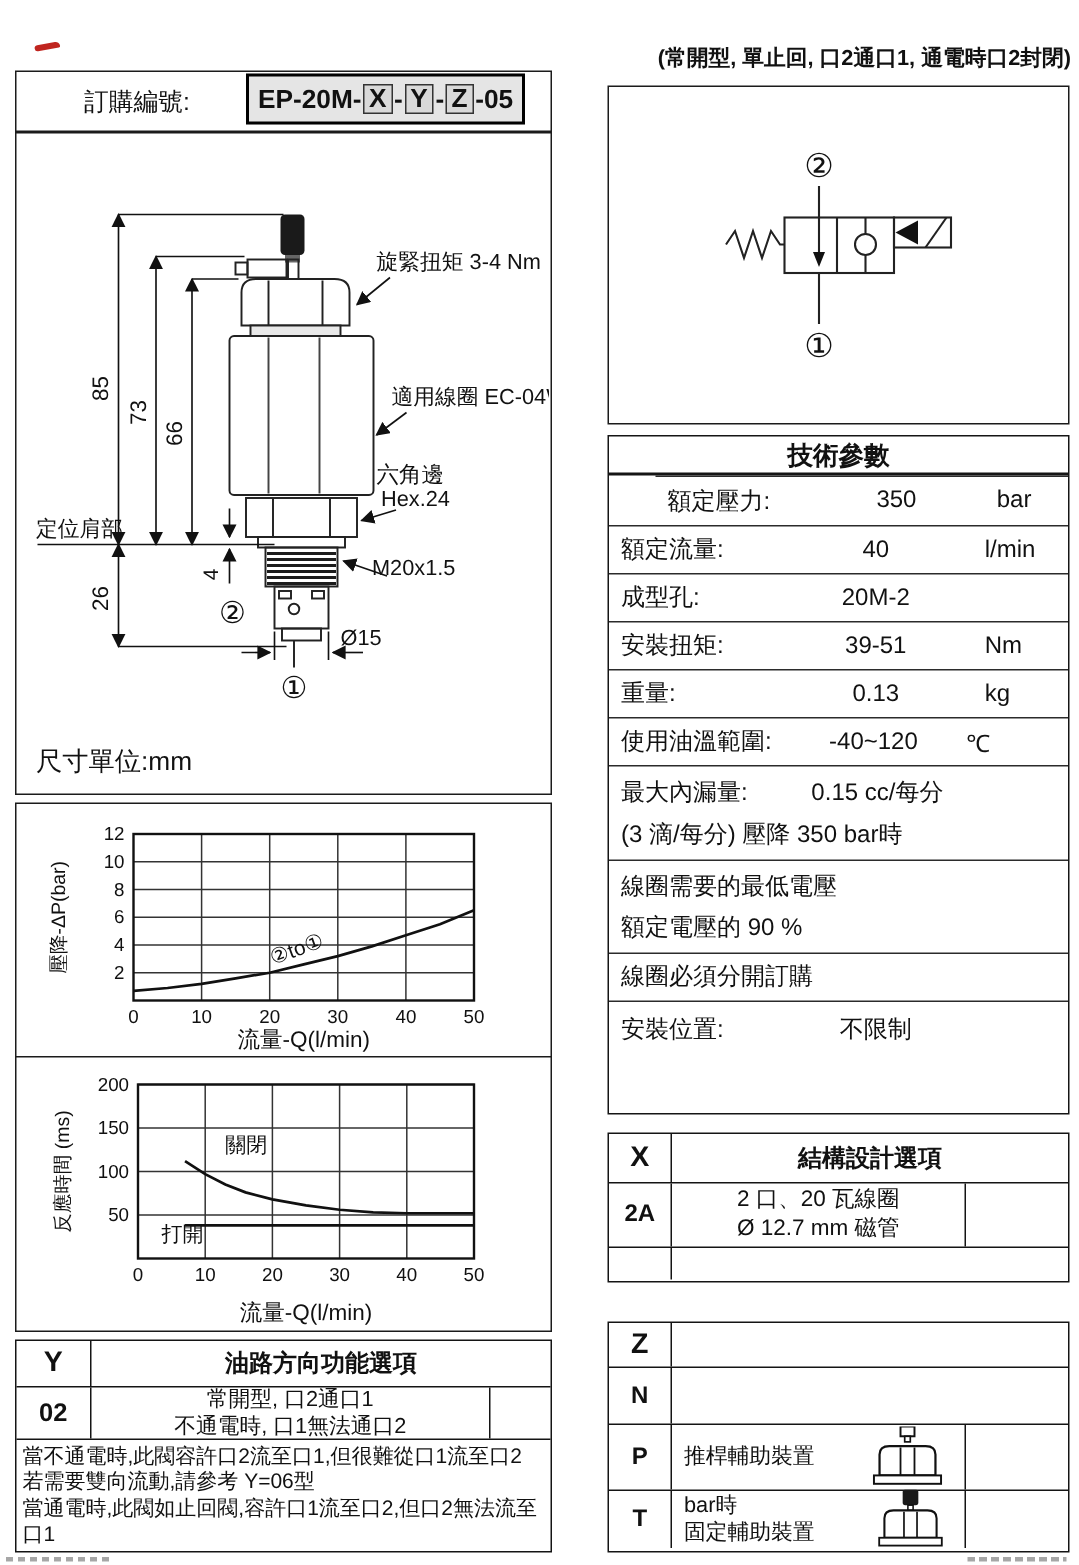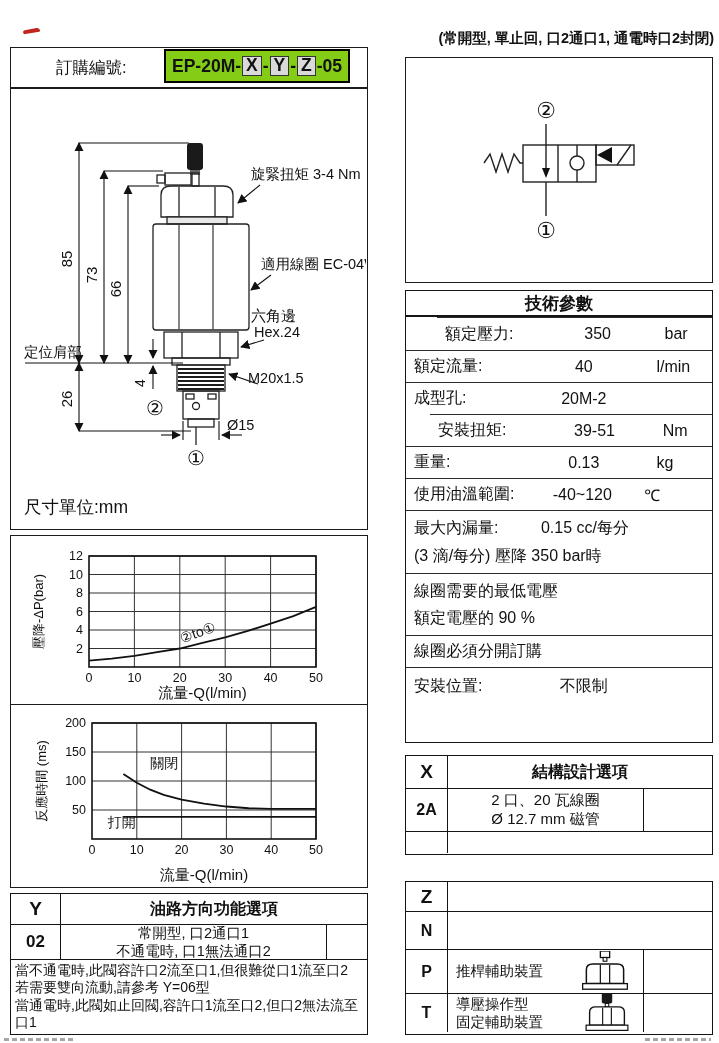--- a/index.html
+++ b/index.html
@@ -13,21 +13,21 @@
   .title{position:absolute;top:2px;right:4px;font-size:23px;font-weight:bold;white-space:nowrap;}
   .subtitle{position:absolute;top:29px;right:5px;font-size:14.5px;font-weight:bold;white-space:nowrap;}
   .red-mark{position:absolute;left:23px;top:29px;width:17px;height:4px;background:#c0251f;
             transform:rotate(-10deg);border-radius:2px 3px 1px 2px;}
 
   
   .order-box{left:10px;top:47px;width:358px;height:41px;}
   .order-label{position:absolute;left:45px;top:9px;font-size:16.5px;}
   .order-inner{position:absolute;left:153px;top:1px;height:34px;border:2.6px solid #000;
                box-sizing:border-box;display:flex;align-items:center;padding:0 6px;
-               font-weight:bold;font-size:17.5px;white-space:nowrap;background:#84cc16;}
+               font-weight:bold;font-size:17.5px;white-space:nowrap;background:#e5e5e5;}
   .code-letter{background:#d9d9d9;border:1.2px solid #333;padding:0 3px;margin:0 1px;line-height:1.02;display:inline-block;}
 
   
   .drawing-box{left:10px;top:88px;width:358px;height:442px;}
   .symbol-box{left:405px;top:57px;width:308px;height:226px;}
 
   
   .tech-table{left:405px;top:290px;width:308px;height:453px;border:1.8px solid #151515;
               box-sizing:border-box;font-size:16px;}
   .tech-hd{height:26px;display:flex;align-items:center;justify-content:center;
@@ -206,21 +206,21 @@
     <div class="tech-row" style="height:32px;">
       <span class="lab">額定流量:</span>
       <span class="val">40</span>
       <span class="unit">l/min</span>
     </div>
     <div class="tech-row" style="height:32px;">
       <span class="lab">成型孔:</span>
       <span class="val">20M-2</span>
       <span class="unit"></span>
     </div>
-    <div class="tech-row" style="height:32px;margin-left:24px;">
+    <div class="tech-row" style="height:32px;">
       <span class="lab">安裝扭矩:</span>
       <span class="val">39-51</span>
       <span class="unit">Nm</span>
     </div>
     <div class="tech-row" style="height:32px;">
       <span class="lab">重量:</span>
       <span class="val">0.13</span>
       <span class="unit">kg</span>
     </div>
     <div class="tech-row" style="height:32px;">
@@ -373,21 +373,21 @@
             <rect x="8" y="35" width="48" height="6" fill="#fff" stroke="#111" stroke-width="1.4"></rect>
           </svg>
         </div>
       </div>
       <div class="opt-right" style="width:68px;"></div>
     </div>
     <div class="opt-row last" style="height:38px;">
       <div class="opt-code" style="width:42px;font-size:16px;">T</div>
       <div class="opt-main lefty">
         <div class="zlabel">
-          <div>導壓操作型</div>
+          <div>bar時</div>
           <div>固定輔助裝置</div>
         </div>
         <div class="zicon">
           <svg width="56" height="40" viewBox="0 0 64 46">
             <rect x="26" y="0" width="12" height="12" rx="2" fill="#1a1a1a"></rect>
             <rect x="30" y="12" width="4" height="4" fill="#fff" stroke="#111" stroke-width="1.2"></rect>
             <path d="M12,37 L12,22 Q12,16 19,16 L45,16 Q52,16 52,22 L52,37 Z" fill="#fff" stroke="#111" stroke-width="1.6"></path>
             <line x1="27" y1="17" x2="27" y2="37" stroke="#111" stroke-width="1.3"></line>
             <line x1="37" y1="17" x2="37" y2="37" stroke="#111" stroke-width="1.3"></line>
             <rect x="8" y="37" width="48" height="6" fill="#fff" stroke="#111" stroke-width="1.4"></rect>

